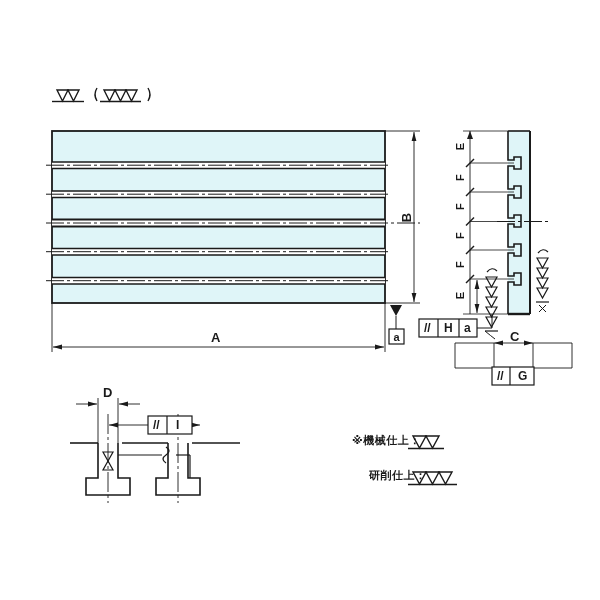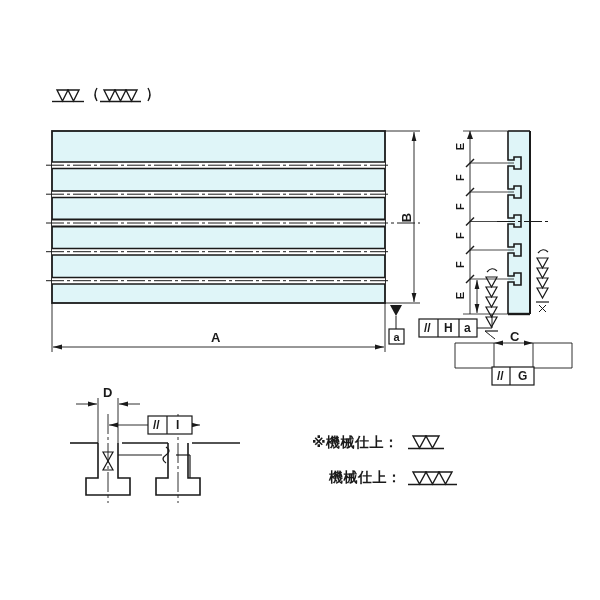--- a/index.html
+++ b/index.html
@@ -14,22 +14,22 @@
     position:absolute;
     font-family:"Liberation Sans","DejaVu Sans",sans-serif;
     color:#1a1a1a;
     white-space:nowrap;
     line-height:1;
     user-select:none;
   }
   .dim{font-size:13px;font-weight:600;}
   .dim-sm{font-size:11px;font-weight:600;}
   .gd{font-size:12px;font-weight:600;}
-  .jp{font-size:14px;font-weight:700;letter-spacing:.5px;
-      font-family:"DejaVu Sans","Liberation Sans",sans-serif;}
+  .jp{font-size:11px;font-weight:700;letter-spacing:.5px;
+      font-family:"DejaVu Sans","Liberation Sans",sans-serif;margin-left:40px;}
   .rot90{transform:rotate(-90deg);transform-origin:center center;}
 </style>
 </head>
 <body>
 
 <div id="sheet">
 
   <svg width="600" height="600" viewBox="0 0 600 600">
     <defs>
       <marker id="arrL" markerWidth="10" markerHeight="8" refX="9" refY="4" orient="auto" markerUnits="userSpaceOnUse">
@@ -275,15 +275,15 @@
 
   <div class="lbl gd" style="left:497px;top:370px;">//</div>
   <div class="lbl gd" style="left:518px;top:370px;">G</div>
 
   <div class="lbl dim" style="left:103px;top:386px;">D</div>
 
   <div class="lbl gd" style="left:153px;top:419px;">//</div>
   <div class="lbl gd" style="left:176px;top:419px;">I</div>
 
   <div class="lbl jp" style="left:312px;top:435px;">※機械仕上：</div>
-  <div class="lbl jp" style="left:329px;top:470px;">機械仕上：</div>
+  <div class="lbl jp" style="left:329px;top:470px;">研削仕上：</div>
 
 </div>
 
 </body></html>

